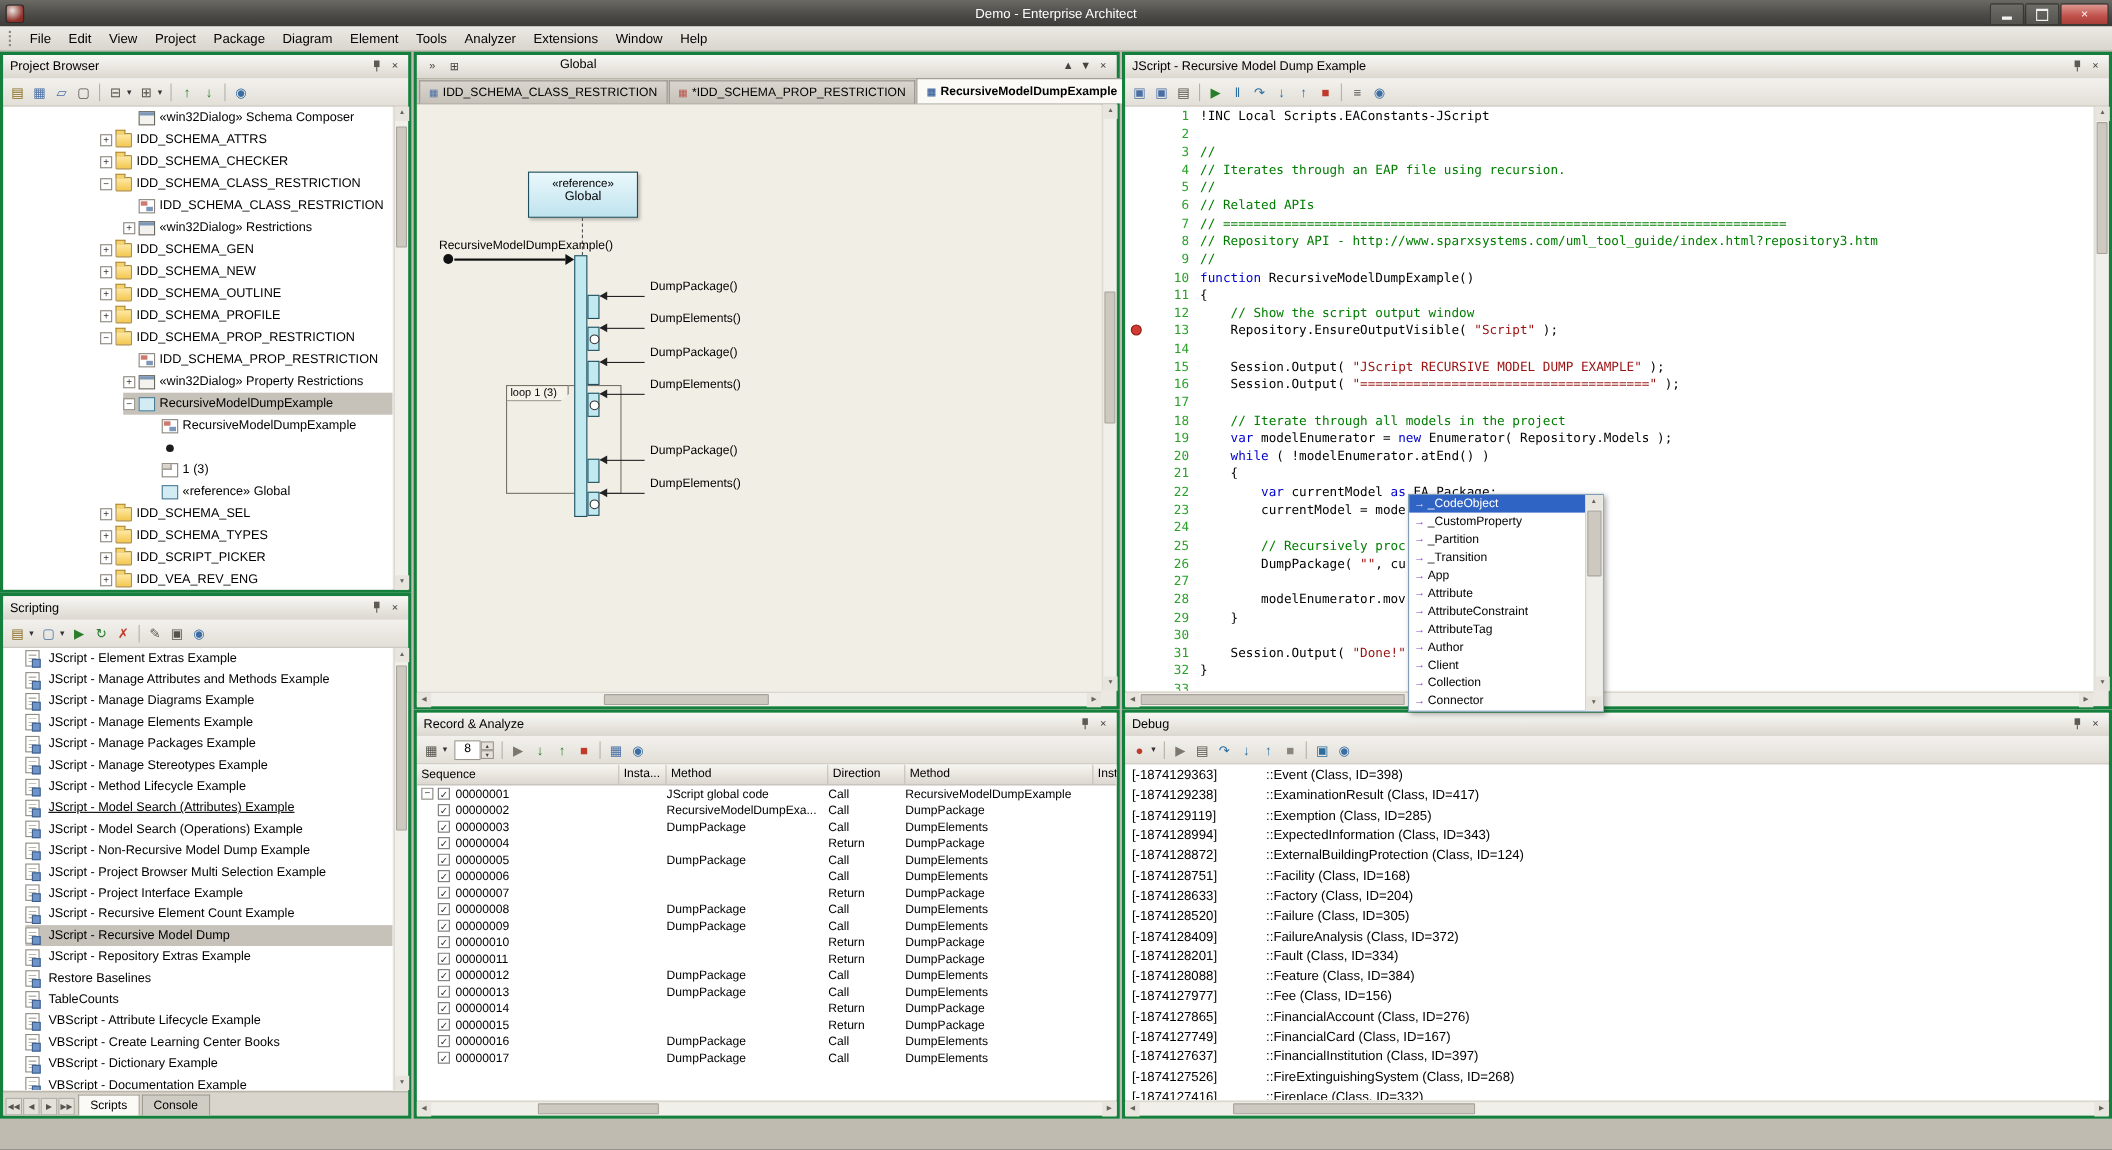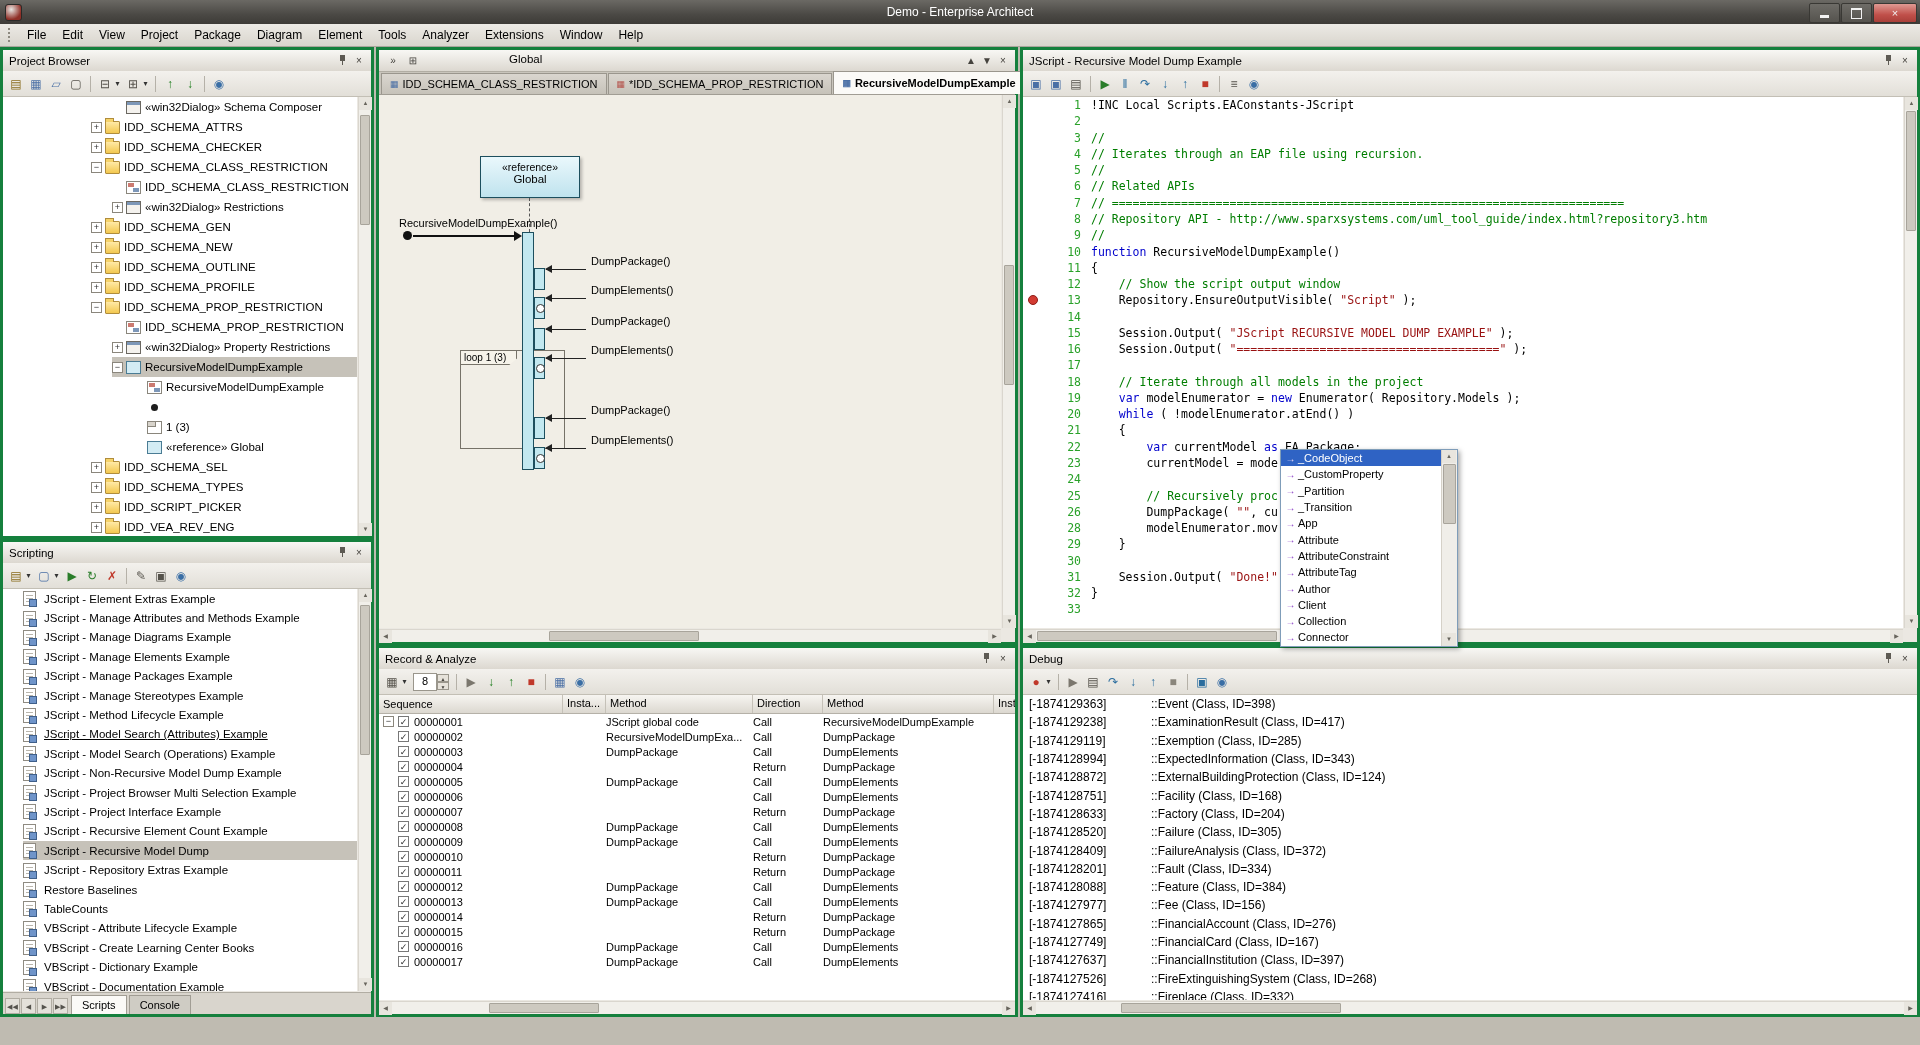--- a/index.html
+++ b/index.html
@@ -931,20 +931,21 @@
         <div class="code-line"><span class="ln-margin"></span><span class="ln-num">17</span><span class="ln-code"></span></div>
         <div class="code-line"><span class="ln-margin"></span><span class="ln-num">18</span><span class="ln-code"><span class="tok-c">    // Iterate through all models in the project</span></span></div>
         <div class="code-line"><span class="ln-margin"></span><span class="ln-num">19</span><span class="ln-code"><span class="tok-p">    </span><span class="tok-k">var</span><span class="tok-p"> modelEnumerator = </span><span class="tok-k">new</span><span class="tok-p"> Enumerator( Repository.Models );</span></span></div>
         <div class="code-line"><span class="ln-margin"></span><span class="ln-num">20</span><span class="ln-code"><span class="tok-p">    </span><span class="tok-k">while</span><span class="tok-p"> ( !modelEnumerator.atEnd() )</span></span></div>
         <div class="code-line"><span class="ln-margin"></span><span class="ln-num">21</span><span class="ln-code"><span class="tok-p">    {</span></span></div>
         <div class="code-line"><span class="ln-margin"></span><span class="ln-num">22</span><span class="ln-code"><span class="tok-p">        </span><span class="tok-k">var</span><span class="tok-p"> currentModel </span><span class="tok-k">as</span><span class="tok-p"> EA.Package;</span></span></div>
         <div class="code-line"><span class="ln-margin"></span><span class="ln-num">23</span><span class="ln-code"><span class="tok-p">        currentModel = mode</span></span></div>
         <div class="code-line"><span class="ln-margin"></span><span class="ln-num">24</span><span class="ln-code"></span></div>
         <div class="code-line"><span class="ln-margin"></span><span class="ln-num">25</span><span class="ln-code"><span class="tok-c">        // Recursively proc</span></span></div>
         <div class="code-line"><span class="ln-margin"></span><span class="ln-num">26</span><span class="ln-code"><span class="tok-p">        DumpPackage( </span><span class="tok-s">""</span><span class="tok-p">, cu</span></span></div>
+        <div class="code-line"><span class="ln-margin"></span><span class="ln-num">27</span><span class="ln-code"></span></div>
         <div class="code-line"><span class="ln-margin"></span><span class="ln-num">28</span><span class="ln-code"><span class="tok-p">        modelEnumerator.mov</span></span></div>
         <div class="code-line"><span class="ln-margin"></span><span class="ln-num">29</span><span class="ln-code"><span class="tok-p">    }</span></span></div>
         <div class="code-line"><span class="ln-margin"></span><span class="ln-num">30</span><span class="ln-code"></span></div>
         <div class="code-line"><span class="ln-margin"></span><span class="ln-num">31</span><span class="ln-code"><span class="tok-p">    Session.Output( </span><span class="tok-s">"Done!"</span></span></div>
         <div class="code-line"><span class="ln-margin"></span><span class="ln-num">32</span><span class="ln-code"><span class="tok-p">}</span></span></div>
         <div class="code-line"><span class="ln-margin"></span><span class="ln-num">33</span><span class="ln-code"></span></div>
       </div>
     <div class="vscroll" style="right:0;top:47px;bottom:14px;">
       <span class="sb-btn" style="top:0;">▲</span>
       <div class="sb-thumb" style="left:1px;right:1px;top:14px;height:120px;"></div>

